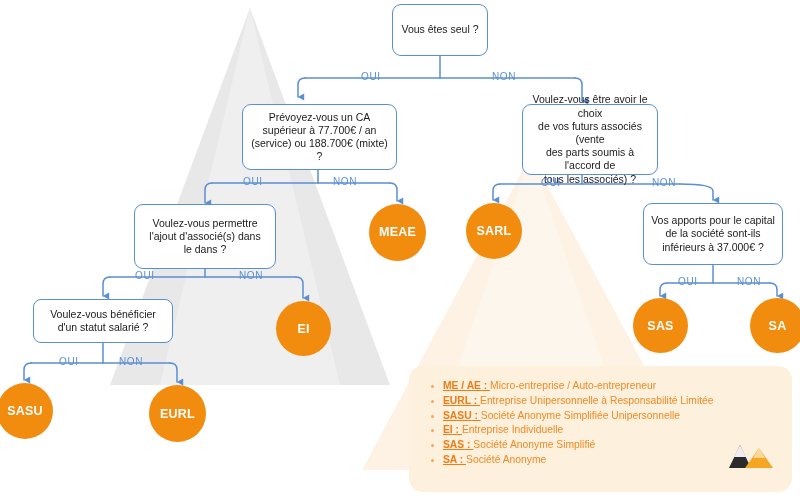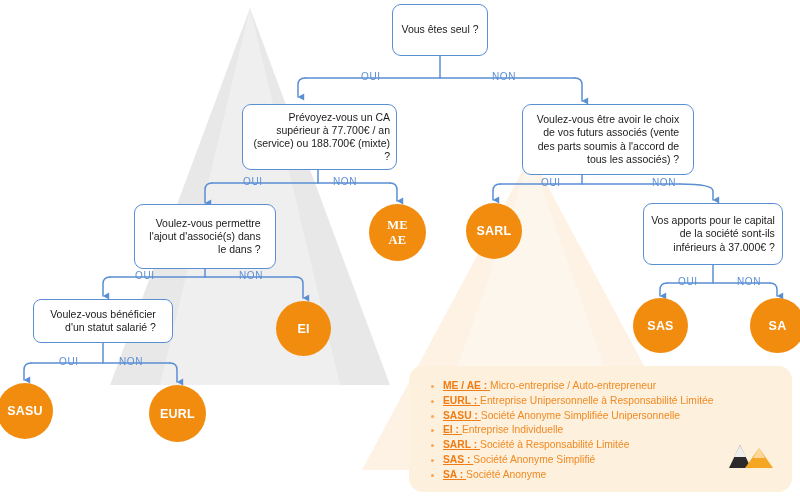--- a/index.html
+++ b/index.html
@@ -11,21 +11,21 @@
   #stage{position:absolute;left:0;top:0;width:800px;height:498px;}
 
   .bg-layer{position:absolute;left:0;top:0;width:800px;height:498px;z-index:0;}
 
   .edges{position:absolute;left:0;top:0;width:800px;height:498px;z-index:1;pointer-events:none;}
 
   .node{
     position:absolute;z-index:2;box-sizing:border-box;
     border:1.4px solid #5b8fd4;border-radius:9px;background:#ffffff;
     color:#1a1a1a;font-size:10.5px;line-height:13.2px;
-    display:flex;align-items:center;justify-content:center;text-align:right;
+    display:flex;align-items:center;justify-content:center;text-align:center;
     padding:4px 6px;
   }
 
   .term{
     position:absolute;z-index:2;border-radius:50%;
     background:#f28c0f;color:#ffffff;
     display:flex;align-items:center;justify-content:center;text-align:center;
     font-weight:bold;font-size:12.5px;line-height:14px;letter-spacing:.2px;
   }
   .term.two-line{font-size:12.5px;line-height:14.5px;}
@@ -111,21 +111,21 @@
   </div>
 
   <div class="node" style="left:242px;top:104px;width:155px;height:66px;">
     <span>
       <span>Prévoyez-vous un CA</span><br>
       <span>supérieur à 77.700€ / an</span><br>
       <span>(service) ou 188.700€ (mixte) ?</span>
     </span>
   </div>
 
-  <div class="node" style="left:522px;top:104px;width:172px;height:71px;">
+  <div class="node" style="left:522px;top:104px;width:136px;height:71px;">
     <span>
       <span>Voulez-vous être avoir le choix</span><br>
       <span>de vos futurs associés (vente</span><br>
       <span>des parts soumis à l'accord de</span><br>
       <span>tous les associés) ?</span>
     </span>
   </div>
 
   <div class="node" style="left:134px;top:204px;width:142px;height:65px;">
     <span>
@@ -143,21 +143,21 @@
   </div>
 
   <div class="node" style="left:643px;top:203px;width:140px;height:62px;">
     <span>
       <span>Vos apports pour le capital</span><br>
       <span>de la société sont-ils</span><br>
       <span>inférieurs à 37.000€ ?</span>
     </span>
   </div>
 
-  <div class="term two-line" style="left:369px;top:204px;width:57px;height:57px;flex-direction:column;font-family:Liberation Serif, serif;">
+  <div class="term two-line" style="left:369px;top:204px;width:57px;height:57px;flex-direction:row;">
     <span>ME</span>
     <span>AE</span>
   </div>
 
   <div class="term" style="left:466px;top:203px;width:56px;height:56px;">
     <span>SARL</span>
   </div>
 
   <div class="term" style="left:276px;top:301px;width:55px;height:55px;">
     <span>EI</span>
@@ -203,23 +203,20 @@
         <span class="abbr">ME / AE</span><span class="abbr"> : </span><span>Micro-entreprise / Auto-entrepreneur</span>
       </li>
       <li>
         <span class="abbr">EURL</span><span class="abbr"> : </span><span>Entreprise Unipersonnelle à Responsabilité Limitée</span>
       </li>
       <li>
         <span class="abbr">SASU</span><span class="abbr"> : </span><span>Société Anonyme Simplifiée Unipersonnelle</span>
       </li>
       <li>
         <span class="abbr">EI</span><span class="abbr"> : </span><span>Entreprise Individuelle</span>
-      </li>
-      <li>
-        <span class="abbr">SARL</span><span class="abbr"> : </span><span>Société à Responsabilité Limitée</span>
       </li>
       <li>
         <span class="abbr">SAS</span><span class="abbr"> : </span><span>Société Anonyme Simplifié</span>
       </li>
       <li>
         <span class="abbr">SA</span><span class="abbr"> : </span><span>Société Anonyme</span>
       </li>
     </ul>
 
     <svg class="logo" viewBox="0 0 46 30" width="46" height="30">

